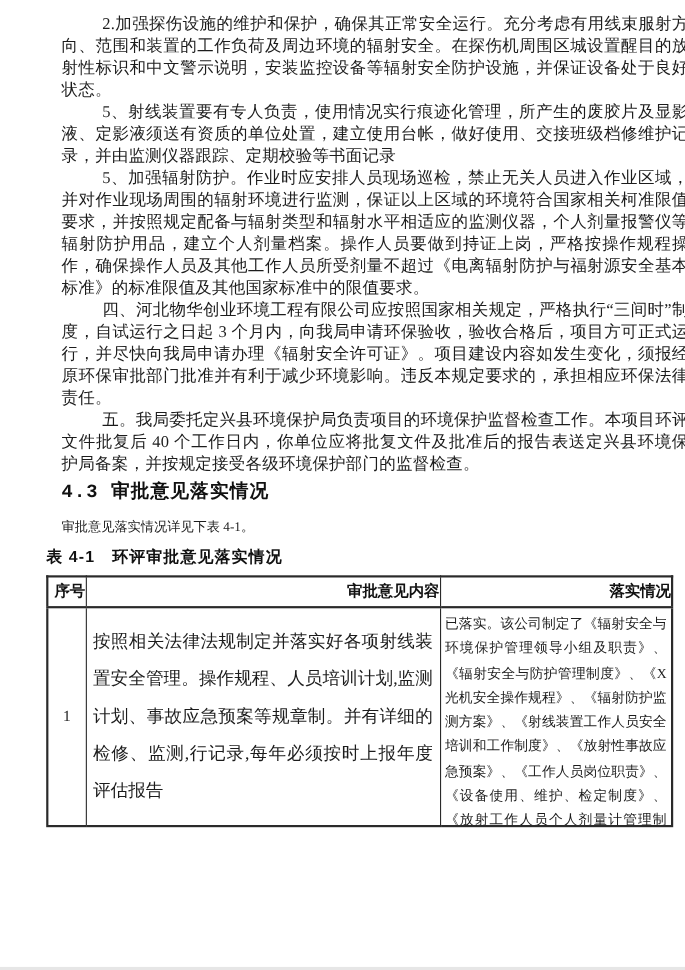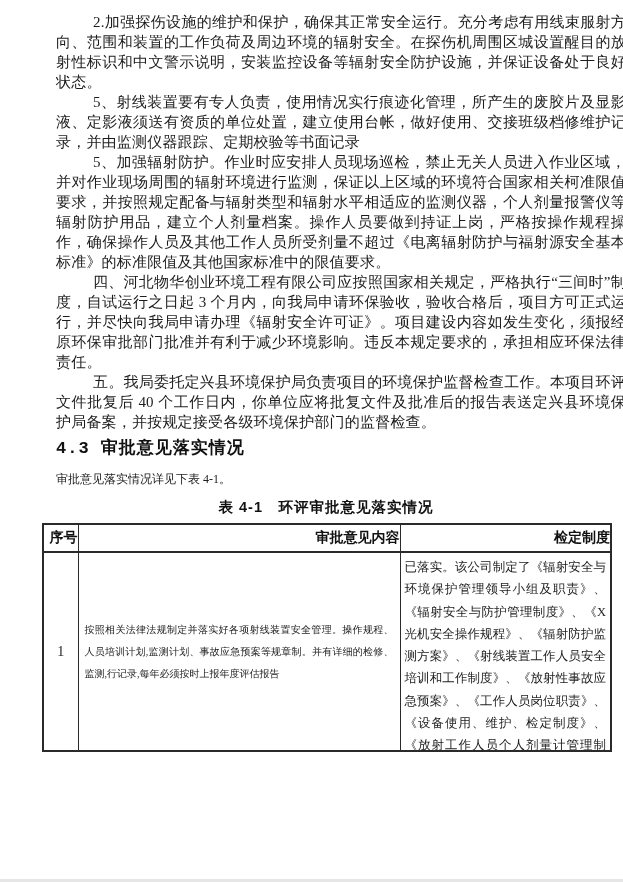--- a/index.html
+++ b/index.html
@@ -37,21 +37,20 @@
     font-size:12px;
     line-height:20px;
     text-indent:0;
   }
   .table-caption{
     margin:8px 0 6px 0;
     font-family:"Liberation Sans","DejaVu Sans",sans-serif;
     font-size:14.5px;
     line-height:20px;
     font-weight:bold;
-    text-align:center;
     letter-spacing:1px;
     color:#111;
     width:568px;
     margin-left:-14px;
   }
   table.approval-table{
     margin-left:-14px;
     width:568px;
     border-collapse:collapse;
     table-layout:fixed;
@@ -77,22 +76,22 @@
     border-bottom:2px solid #2a2a2a;
     padding:0;
     vertical-align:middle;
   }
   td.cell-no{
     text-align:center;
     font-size:14px;
   }
   td.cell-content .inner{
     padding:4px 6px;
-    font-size:10px;
-    line-height:22px;
+    font-size:16px;
+    line-height:34px;
     text-align:justify;
   }
   td.cell-impl{vertical-align:top;}
   td.cell-impl .inner{
     height:194px;
     overflow:hidden;
     padding:3px 4px 0 4px;
     font-size:12.5px;
     line-height:22.3px;
     text-align:justify;
@@ -124,21 +123,21 @@
     <table class="approval-table">
       <colgroup>
         <col class="c1">
           <col class="c2">
           <col class="c3">
       </colgroup>
       <thead>
         <tr>
           <th>序号</th>
           <th>审批意见内容</th>
-          <th>检定制度</th>
+          <th>落实情况</th>
         </tr>
       </thead>
       <tbody>
         <tr>
           <td class="cell-no">1</td>
           <td class="cell-content">
             <div class="inner">按照相关法律法规制定并落实好各项射线装置安全管理。操作规程、人员培训计划,监测计划、事故应急预案等规章制。并有详细的检修、监测,行记录,每年必须按时上报年度评估报告</div>
           </td>
           <td class="cell-impl">
             <div class="inner">已落实。该公司制定了《辐射安全与环境保护管理领导小组及职责》、《辐射安全与防护管理制度》、《X 光机安全操作规程》、《辐射防护监测方案》、《射线装置工作人员安全培训和工作制度》、《放射性事故应急预案》、《工作人员岗位职责》、《设备使用、维护、检定制度》、《放射工作人员个人剂量计管理制度》、《射线装置</div>

